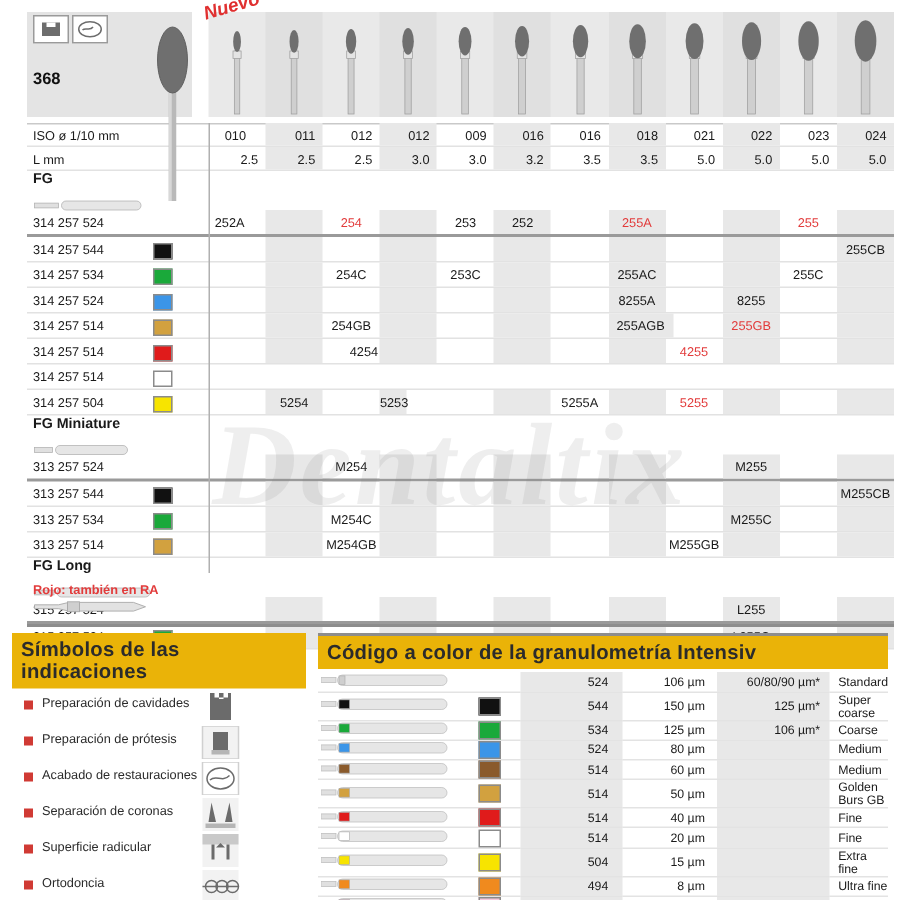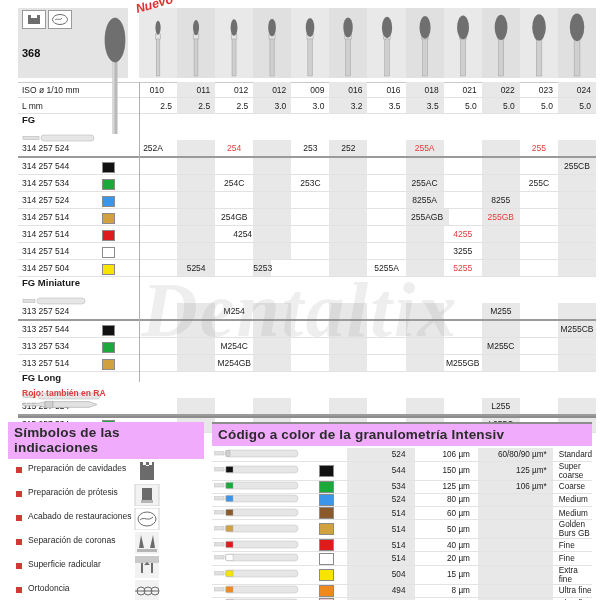--- a/index.html
+++ b/index.html
@@ -69,21 +69,21 @@
   .vsep{position:absolute;left:139px;top:82px;width:1px;height:300px;background:#b0b0b0;z-index:2;}
   .topline{position:absolute;left:18px;top:82px;width:578px;height:1px;background:#c9c9c9;}
 
   .rojo{position:absolute;left:22px;top:388px;font-size:8.5px;font-weight:bold;color:#e23b3b;}
   .rojo-bar{position:absolute;left:22px;top:400px;}
 
   .bottomrule{position:absolute;left:18px;top:416px;width:578px;height:2px;background:#8d8d8d;}
 
   
   .panel{position:absolute;}
-  .panel-title{font-size:13.5px;font-weight:bold;color:#2b2b2b;background:#f0abfc;
+  .panel-title{font-size:13.5px;font-weight:bold;color:#2b2b2b;background:#eab308;
                padding:3px 6px 4px 6px;letter-spacing:.2px;}
 
   .sym-panel{left:8px;top:422px;width:196px;}
   .sym-row{position:relative;height:24px;}
   .sym-bullet{position:absolute;left:8px;top:8px;width:6px;height:6px;background:#d03a34;}
   .sym-txt{position:absolute;left:20px;top:4px;font-size:8.5px;color:#2a2a2a;}
   .sym-ico{position:absolute;left:124px;top:1px;width:30px;height:22px;}
 
   .gran-panel{left:212px;top:422px;width:380px;}
   .gran-tbl{width:380px;border-collapse:collapse;margin-top:2px;}
@@ -350,34 +350,20 @@
           <div class="cell shade c" style="left: 266.583px; width: 38.0833px;"></div>
           <div class="cell c red" style="left: 304.667px; width: 38.0833px;">4255</div>
           <div class="cell shade c" style="left: 342.75px; width: 38.0833px;"></div>
           <div class="cell c" style="left: 380.833px; width: 38.0833px;"></div>
           <div class="cell shade c" style="left: 418.917px; width: 38.0833px;"></div>
         </div>
       </div>
       <div class="row thin">
         <div class="lbl">314 257 514</div>
         <div class="sw" style="background:#ffffff"></div>
-        <div class="cells">
-          <div class="cell c" style="left: 0px; width: 38.0833px;"></div>
-          <div class="cell shade c" style="left: 38.0833px; width: 38.0833px;"></div>
-          <div class="cell c" style="left: 76.1667px; width: 38.0833px;"></div>
-          <div class="cell shade c" style="left: 114.25px; width: 38.0833px;"></div>
-          <div class="cell c" style="left: 152.333px; width: 38.0833px;"></div>
-          <div class="cell shade c" style="left: 190.417px; width: 38.0833px;"></div>
-          <div class="cell c" style="left: 228.5px; width: 38.0833px;"></div>
-          <div class="cell shade c" style="left: 266.583px; width: 38.0833px;"></div>
-          <div class="cell c" style="left: 304.667px; width: 38.0833px;">3255</div>
-          <div class="cell shade c" style="left: 342.75px; width: 38.0833px;"></div>
-          <div class="cell c" style="left: 380.833px; width: 38.0833px;"></div>
-          <div class="cell shade c" style="left: 418.917px; width: 38.0833px;"></div>
-        </div>
       </div>
       <div class="row thin">
         <div class="lbl">314 257 504</div>
         <div class="sw" style="background:#f7e400"></div>
         <div class="cells">
           <div class="cell c" style="left: 0px; width: 38.0833px;"></div>
           <div class="cell shade c" style="left: 38.0833px; width: 38.0833px;">5254</div>
           <div class="cell c" style="left: 76.1667px; width: 38.0833px;"></div>
           <div class="cell shade c" style="left: 114.25px; width: 18px;">5253</div>
           <div class="cell c" style="left: 152.333px; width: 38.0833px;"></div>

